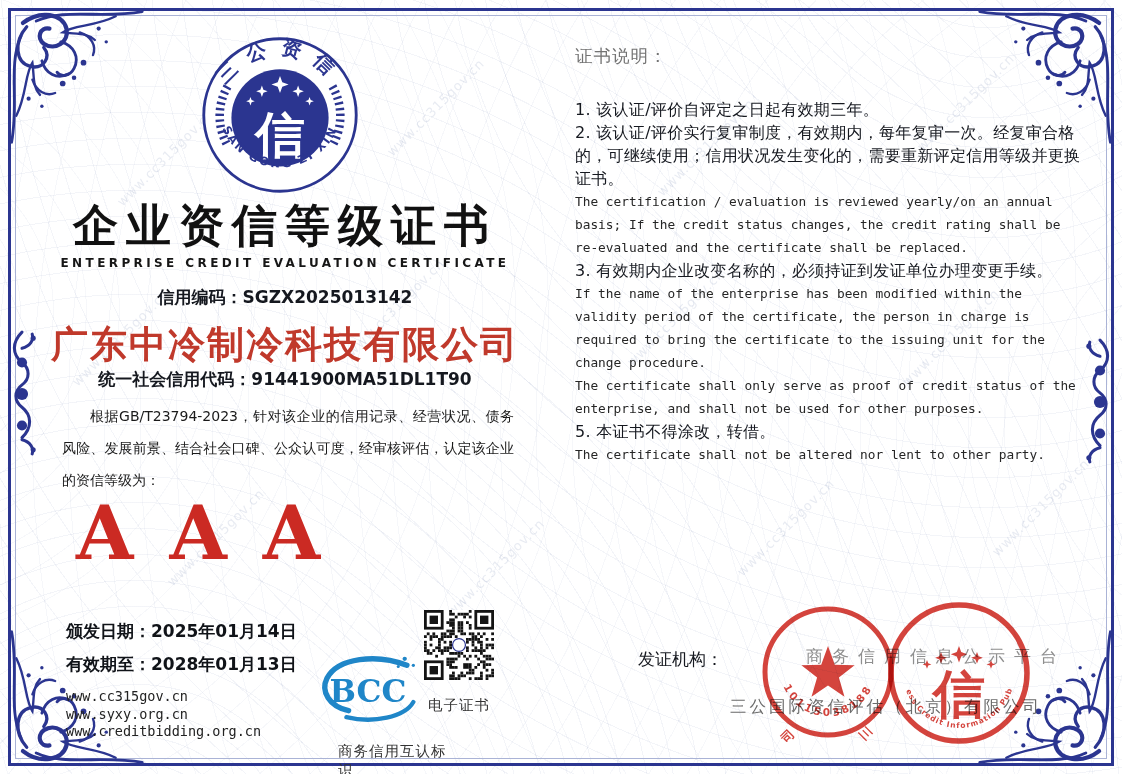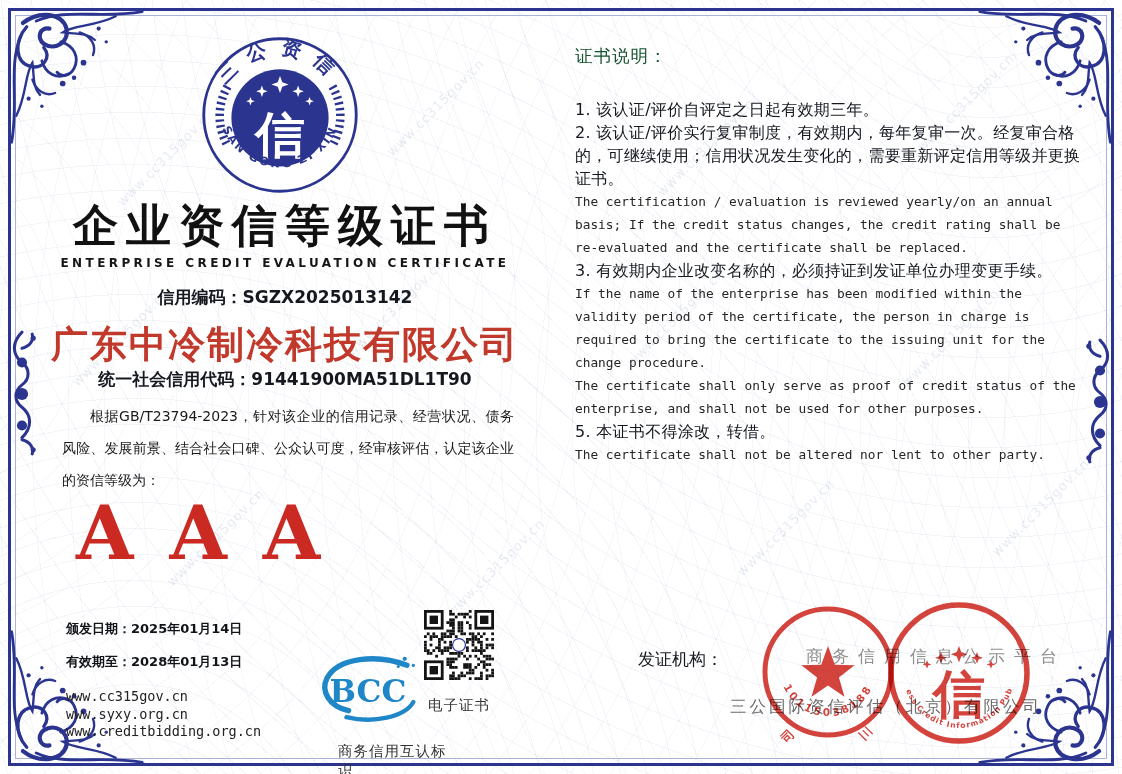--- a/index.html
+++ b/index.html
@@ -48,33 +48,33 @@
     font-weight:bold;font-size:17px;color:#15181f;}
   .company{position:absolute;left:40px;top:320px;width:490px;text-align:center;
     font-weight:bold;font-size:37px;letter-spacing:2px;color:#c0392b;}
   .uscc-line{position:absolute;left:40px;top:368px;width:490px;text-align:center;
     font-weight:bold;font-size:17px;color:#15181f;}
   .statement{position:absolute;left:62px;top:400px;width:452px;font-size:14px;
     line-height:32px;font-weight:400;color:#1a1a1a;text-indent:2em;text-align:justify;}
   .rating{position:absolute;left:40px;top:490px;width:490px;text-align:left;
     font-family:"DejaVu Serif","Liberation Serif",serif;font-weight:bold;font-size:74px;
     letter-spacing:36px;text-indent:36px;color:#cb2a23;}
-  .issue-row{position:absolute;left:66px;font-size:13px;font-weight:bold;color:#101318;white-space:nowrap;}
+  .issue-row{position:absolute;left:66px;font-size:17px;font-weight:bold;color:#101318;white-space:nowrap;}
   .r1{top:620px}.r2{top:653px}
   .query-row{position:absolute;left:66px;top:686px;display:flex;font-weight:bold;font-size:17px;color:#101318;}
   .query-urls{font-family:"DejaVu Sans Mono","Liberation Mono",monospace;font-weight:normal;
     font-size:13.5px;line-height:17.5px;color:#222;margin-top:2px;}
   .bcc-block{position:absolute;left:314px;top:652px;width:134px;}
   .bcc-label{margin-top:14px;font-size:14.5px;color:#333;letter-spacing:1px;margin-left:24px;}
   .qr-block{position:absolute;left:422px;top:610px;width:74px;text-align:center;}
   .qr-label{margin-top:16px;font-size:14.5px;color:#333;letter-spacing:1px;}
 
   
   .notes{position:absolute;left:575px;top:44px;width:516px;}
-  .notes-heading{font-size:17.5px;font-weight:500;color:#14532d;margin-bottom:30px;letter-spacing:1px;}
+  .notes-heading{font-size:17.5px;font-weight:500;color:#737373;margin-bottom:30px;letter-spacing:1px;}
   .note-zh{margin:0;font-size:16px;font-weight:500;color:#15181f;line-height:23px;letter-spacing:.3px;}
   .note-en{margin:0;font-family:"DejaVu Sans Mono","Liberation Mono",monospace;
     font-size:12.8px;color:#262626;line-height:23px;}
   .issuer-label{position:absolute;left:594px;top:648px;font-size:17px;font-weight:500;color:#15181f;margin-left:44px;}
   .platform-text{position:absolute;left:806px;top:645px;font-size:17px;letter-spacing:9px;
     color:#8f8f8f;white-space:nowrap;z-index:2;}
   .issuer-company{position:absolute;left:730px;top:696px;font-size:16.5px;letter-spacing:3px;
     color:#6b6b6b;white-space:nowrap;z-index:2;}
   .stamp{position:absolute;z-index:3;opacity:.9;mix-blend-mode:multiply;}
   .stamp1{left:758px;top:602px}

